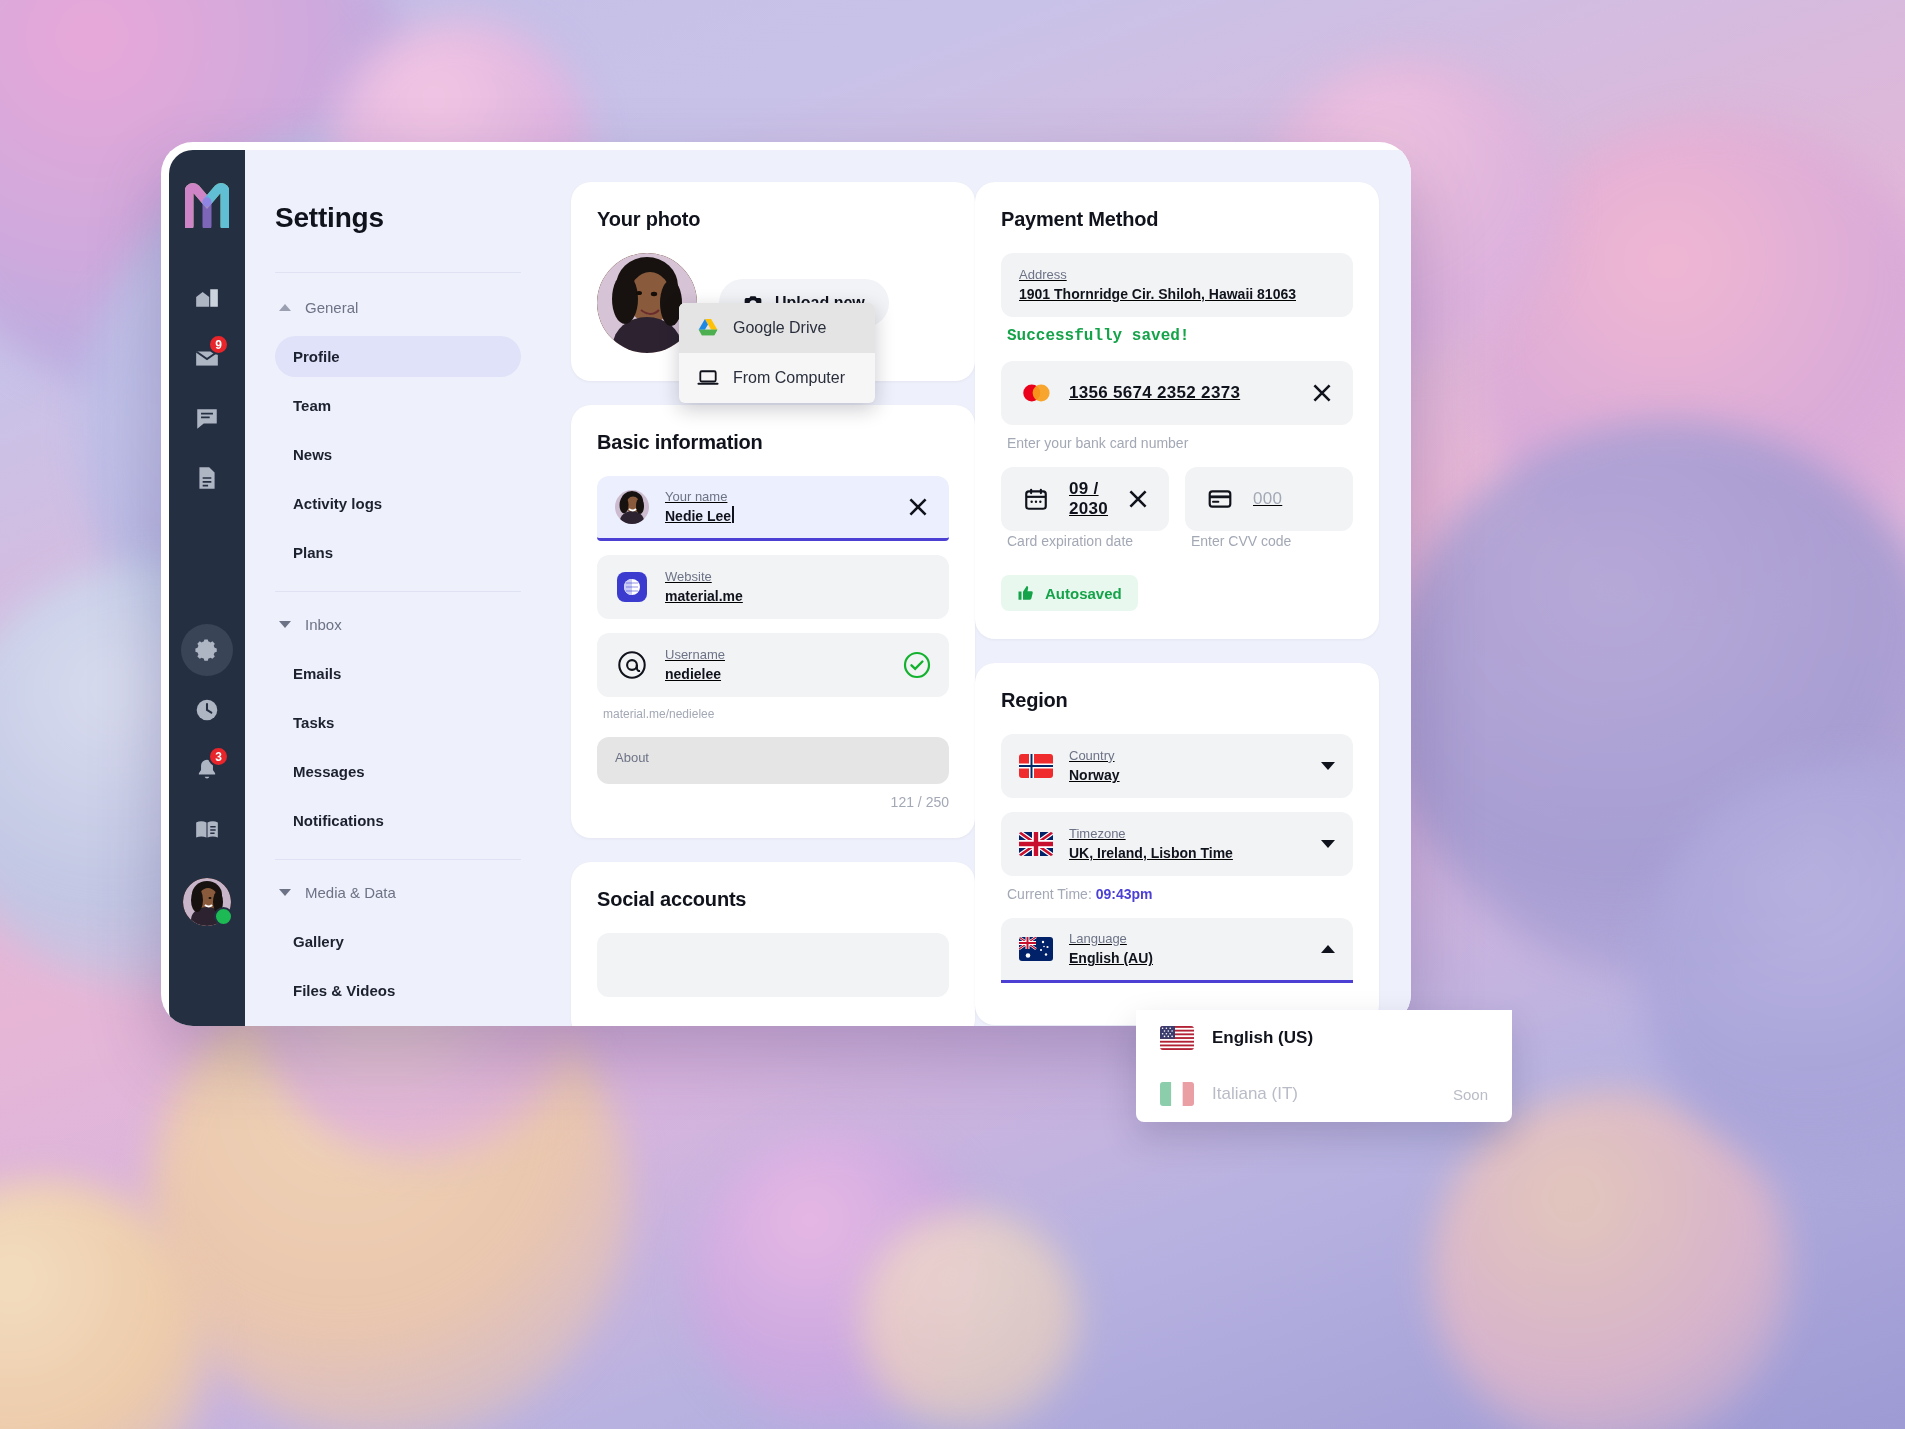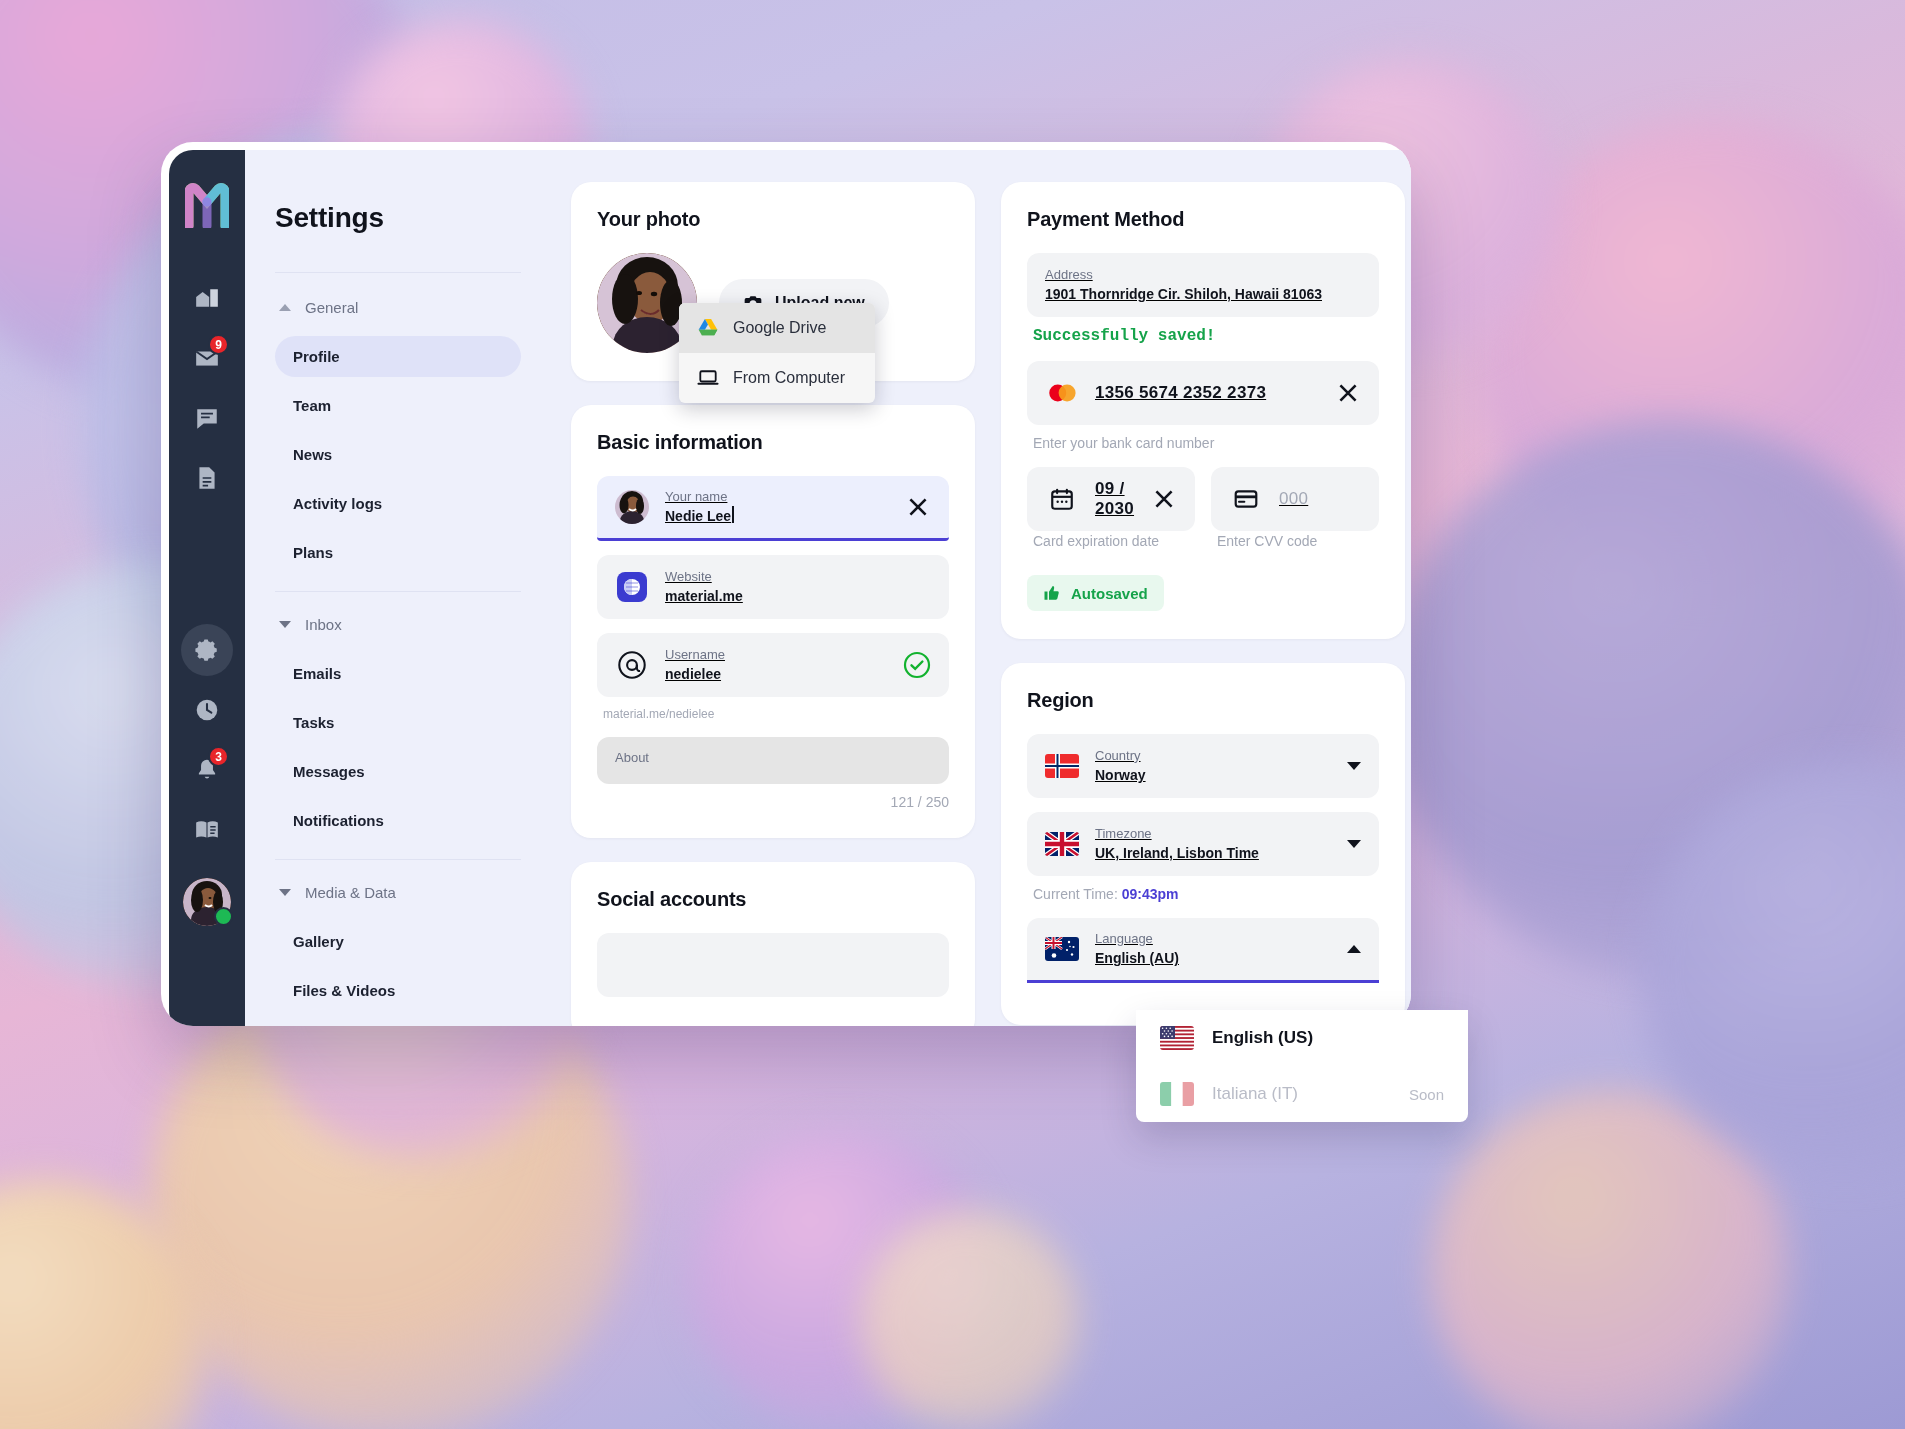--- a/index.html
+++ b/index.html
@@ -96,21 +96,21 @@
     font-size:15px;font-weight:600;color:#1c2130;
     padding:12px 18px;border-radius:26px;margin-bottom:8px; cursor:pointer;
   }
   .nav-item.active{ background:#dfe2f8; }
   .nav-block{ margin-bottom:18px; }
   .nav-thin-sep{ height:1px;background:#dfe2f2; margin:18px 0 24px 0; }
 
   
   #main{
     flex:1; background:#eef0fb; padding:32px 26px 0 20px;
-    display:flex; gap:26px; overflow:hidden;
+    display:flex; overflow:hidden;
   }
   .col{ width:404px; flex:0 0 404px; display:flex;flex-direction:column;gap:24px; }
   .card{
     background:#fff;border-radius:20px;padding:26px 26px 28px 26px;
     box-shadow:0 1px 3px rgba(30,30,60,.05);
   }
   .card-title{ font-size:20px;font-weight:700;color:#10131c;margin-bottom:22px;letter-spacing:-.2px; }
   .card-title.clipped{ white-space:nowrap;overflow:hidden; }
 
   
@@ -180,21 +180,21 @@
     display:flex;align-items:center;gap:16px;min-height:64px;margin-bottom:14px;cursor:pointer;
   }
   .flag{ width:34px;height:24px;flex:0 0 34px;border-radius:3px;overflow:hidden; }
   .tri{ width:0;height:0;border-left:7px solid transparent;border-right:7px solid transparent;flex:0 0 14px; }
   .tri.down{ border-top:8px solid #10131c; }
   .tri.up{ border-bottom:8px solid #10131c; }
   .cur-time{ font-size:14px;color:#a3a8b5;margin:-4px 0 16px 6px; }
   .cur-time b{ color:#4b3fd4;font-weight:600; }
   .lang-field{ background:#f2f3f5;border-bottom:3px solid #4b3fd4;border-radius:12px 12px 0 0; }
   #lang-menu{
-    position:absolute;left:1136px;top:1010px;width:332px;
+    position:absolute;left:1136px;top:1010px;width:376px;
     background:#fff;border-radius:0 0 8px 8px;
     box-shadow:0 16px 36px rgba(30,30,70,.18);
     overflow:hidden;z-index:50;
   }
   .lang-item{
     display:flex;align-items:center;gap:18px;
     padding:16px 24px;font-size:17px;font-weight:600;color:#10131c;cursor:pointer;
   }
   .lang-item.dim{ color:#b9bcc7;font-weight:500; }
   .lang-item .soon{ margin-left:auto;font-size:15px;color:#b9bcc7;font-weight:500; }

